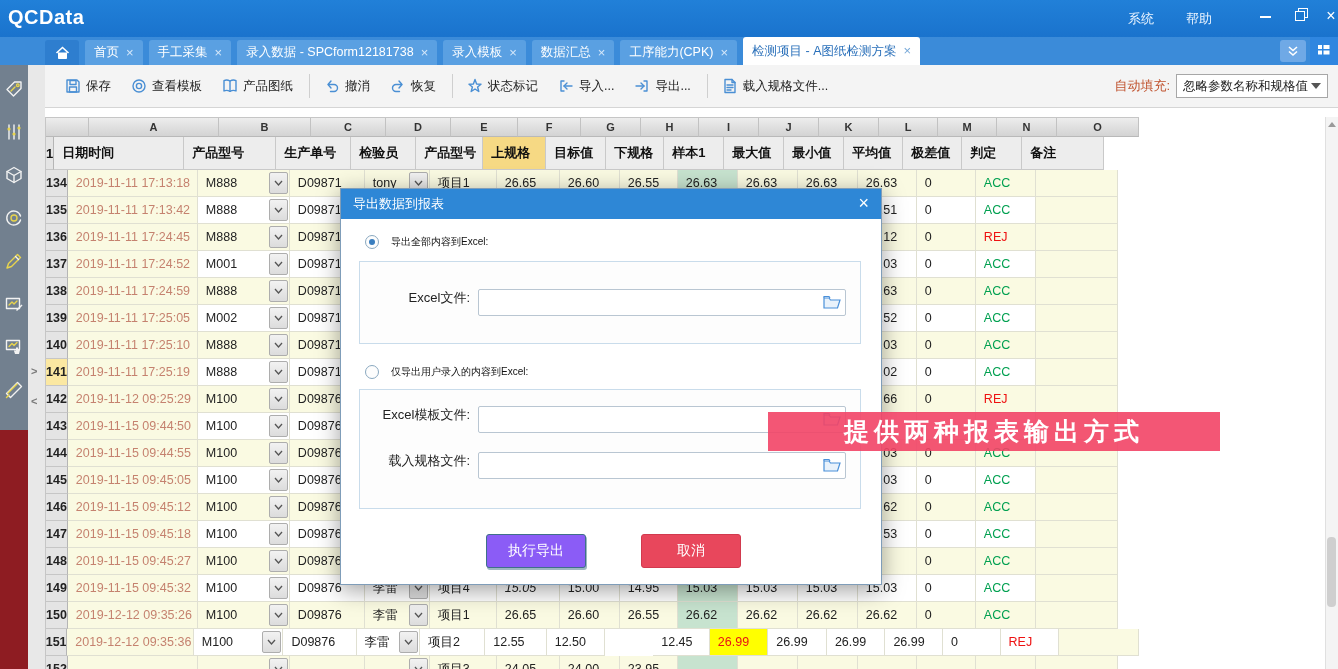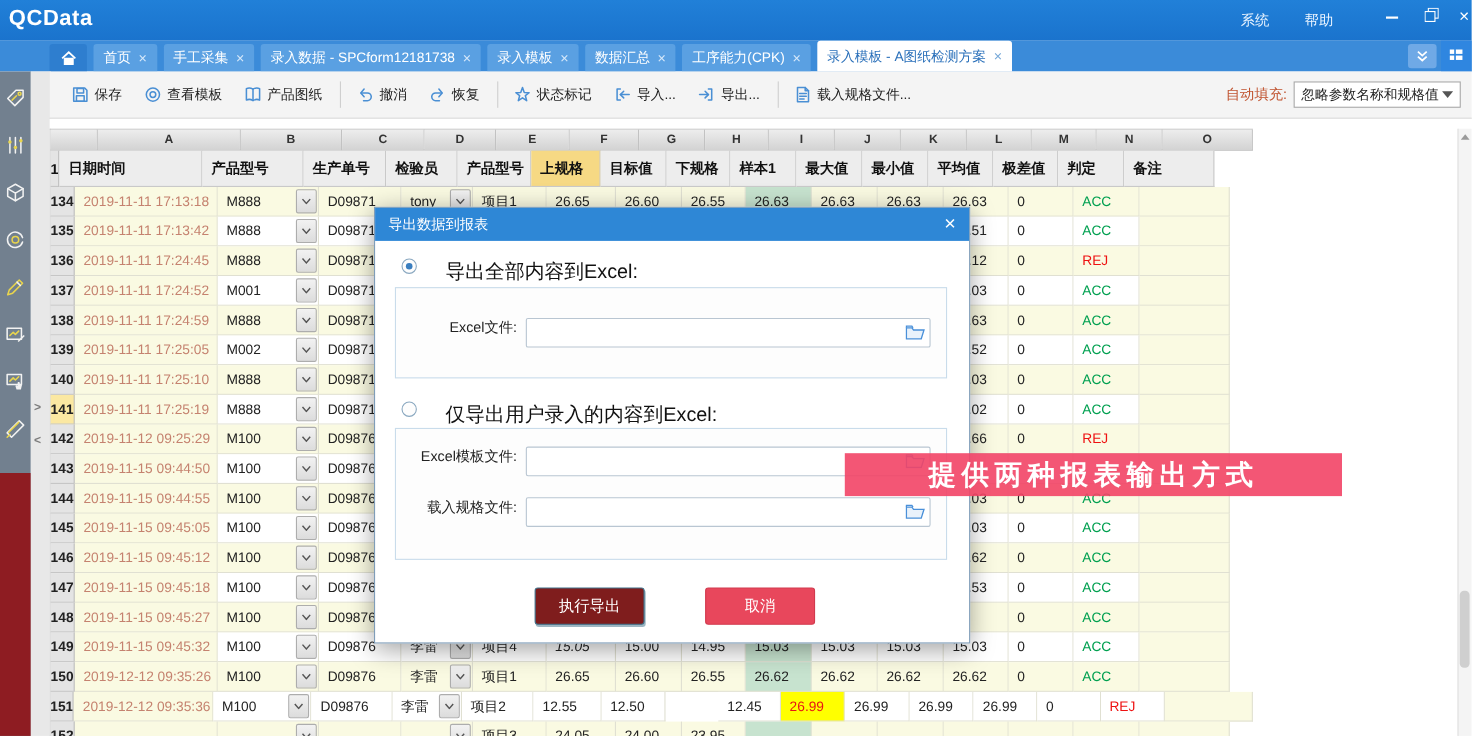--- a/index.html
+++ b/index.html
@@ -79,34 +79,34 @@
   .vscroll{position:absolute;right:0;top:9px;width:12px;height:552px;background:#f4f4f4;border-left:1px solid #e0e0e0;}
   .vs-up{position:absolute;top:0;left:0;width:12px;height:14px;display:flex;align-items:center;justify-content:center;}
   .vs-up:after{content:"";width:0;height:0;border-left:4px solid transparent;border-right:4px solid transparent;border-bottom:5px solid #9a9a9a;}
   .vs-thumb{position:absolute;left:1px;top:420px;width:9px;height:70px;background:#cfcfcf;border-radius:4px;}
 
   
   .dialog{position:absolute;left:340px;top:188px;width:540px;height:395px;background:#fff;
           border:1px solid #7f9db9;box-shadow:0 5px 22px rgba(0,0,0,.38);z-index:10;}
   .dlg-title{height:30px;background:#2e87d6;color:#fff;font-size:13px;line-height:30px;padding-left:12px;position:relative;}
   .dlg-close{position:absolute;right:12px;top:0;font-size:18px;line-height:28px;color:#fff;}
-  .radio-row{position:absolute;left:24px;display:flex;gap:26px;font-size:18px;color:#111;}
+  .radio-row{position:absolute;left:24px;display:flex;gap:12px;font-size:10px;color:#111;}
   .r1{top:46px;} .r2{top:176px;}
   .radio{width:14px;height:14px;border:1px solid #8aa8c0;border-radius:50%;background:#fdfdfd;position:relative;box-sizing:border-box;}
   .radio.sel:after{content:"";position:absolute;left:3px;top:3px;width:6px;height:6px;border-radius:50%;background:#3a7ebf;}
   .gbox{position:absolute;left:18px;width:502px;border:1px solid #c9dceb;background:#fdfdfd;box-sizing:border-box;}
   .g1{top:72px;height:83px;} .g2{top:200px;height:120px;}
   .frow{position:absolute;left:14px;right:14px;height:28px;display:flex;}
   .flabel{width:96px;text-align:right;margin-right:8px;font-size:13px;color:#222;white-space:nowrap;}
   .fwrap{flex:1;position:relative;height:27px;}
   .txt{width:100%;height:27px;box-sizing:border-box;border:1px solid #b9c6d2;border-radius:2px;padding:0 26px 0 6px;font-size:12px;outline:none;}
   .folder-btn{position:absolute;right:5px;top:5px;width:18px;height:16px;display:flex;align-items:center;justify-content:center;}
   .dbtn{position:absolute;top:345px;width:98px;height:32px;border-radius:3px;color:#fff;font-size:14px;
         display:flex;align-items:center;justify-content:center;}
-  .btn-run{left:145px;background:#7f1d1d;border:1px solid #3f7089;box-shadow:1px 2px 0 #9db6c2;}
+  .btn-run{left:145px;background:#8b5cf6;border:1px solid #3f7089;box-shadow:1px 2px 0 #9db6c2;}
   .btn-cancel{left:300px;background:#e8475c;border:1px solid #d13a4e;}
 
   
   .banner{position:absolute;left:768px;top:412px;width:452px;height:39px;background:rgba(242,68,102,.9);
           z-index:20;color:#fff;font-size:25px;font-weight:bold;letter-spacing:5px;
           display:flex;align-items:center;justify-content:center;white-space:nowrap;}
 </style>
 </head>
 <body>
 
@@ -150,21 +150,21 @@
       </div>
       <div class="tab">
         <div class="tab-label">数据汇总</div>
         <div class="tab-close">×</div>
       </div>
       <div class="tab">
         <div class="tab-label">工序能力(CPK)</div>
         <div class="tab-close">×</div>
       </div>
       <div class="tab active">
-        <div class="tab-label">录入模板 - A图纸检测方案</div>
+        <div class="tab-label">检测项目 - A图纸检测方案</div>
         <div class="tab-close">×</div>
       </div>
     </div>
   <div class="tab-tools">
     <div class="tt-btn">
       <svg width="12" height="12" viewBox="0 0 12 12">
         <polyline points="2,2 6,5.5 10,2" fill="none" stroke="#fff" stroke-width="1.6"></polyline>
         <polyline points="2,6.5 6,10 10,6.5" fill="none" stroke="#fff" stroke-width="1.6"></polyline>
       </svg>
     </div>

